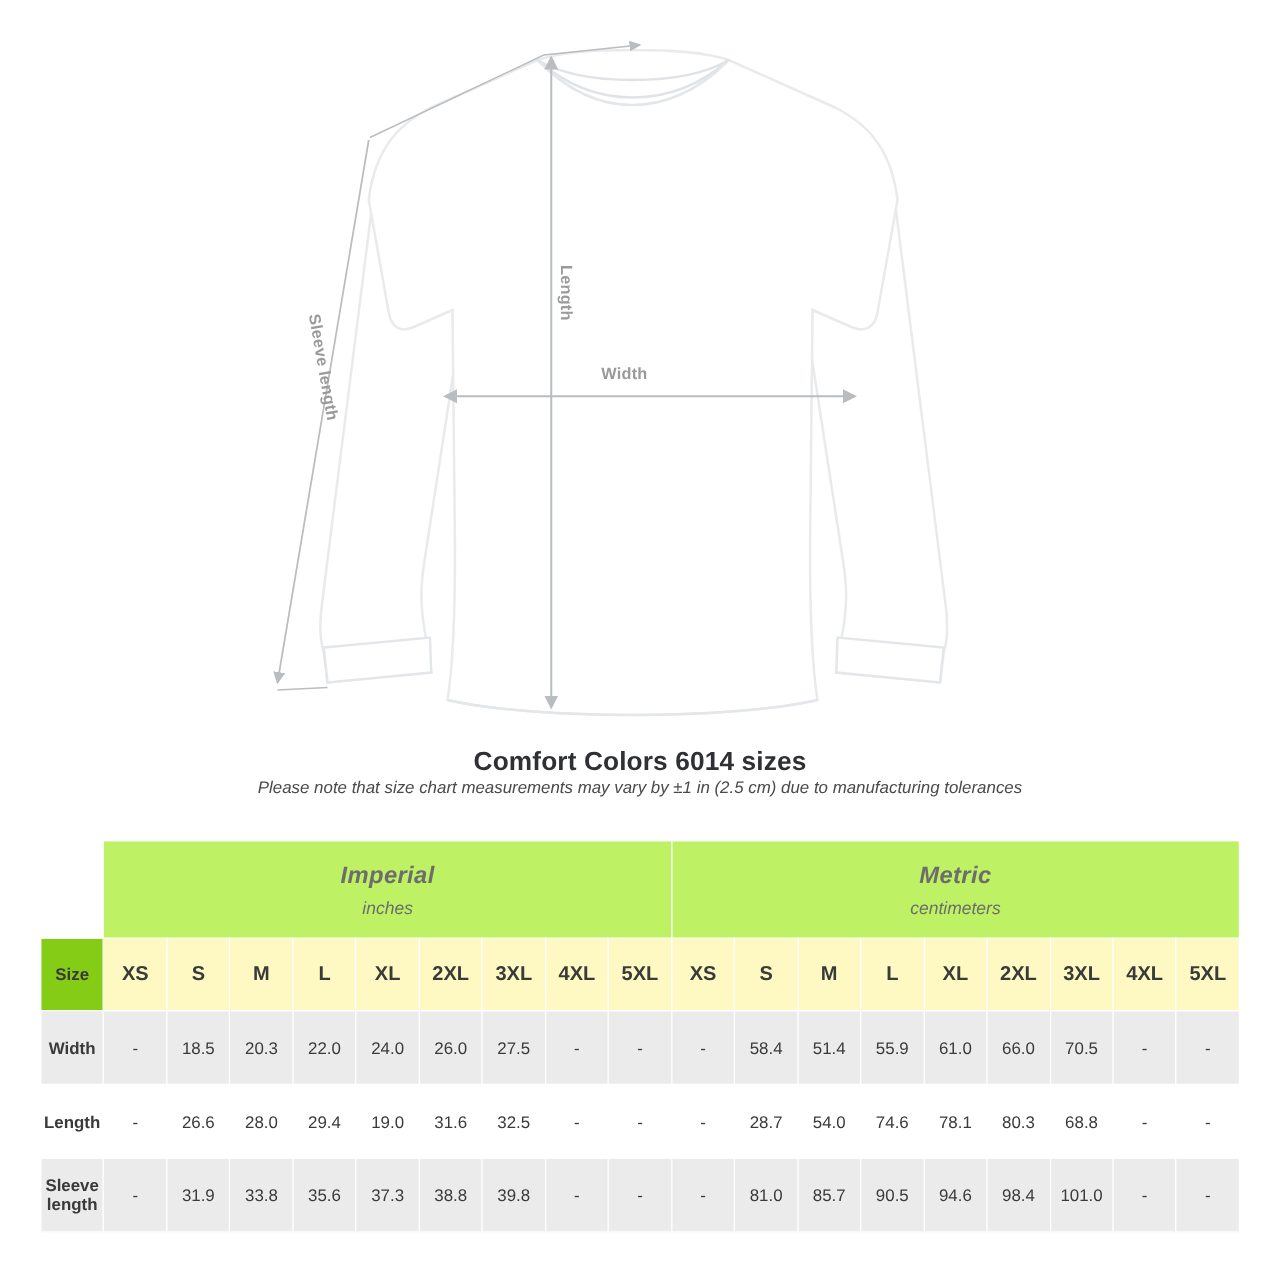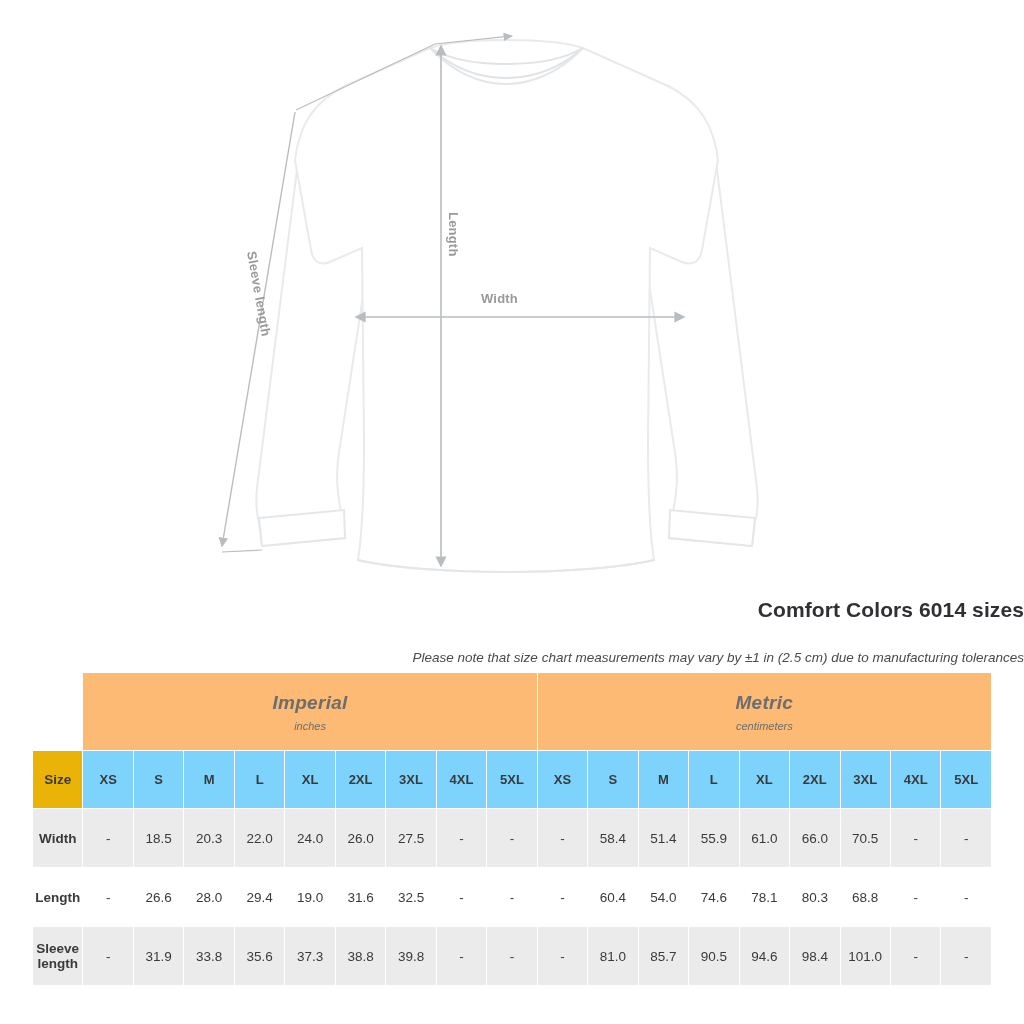--- a/index.html
+++ b/index.html
@@ -35,34 +35,34 @@
     font-weight: bold;
     letter-spacing: 0.2px;
   }
 
   
   #title-block {
     position: absolute;
     left: 0;
     top: 598px;
     width: 1024px;
-    text-align: right;
+    text-align: center;
   }
   #chart-title {
     font-size: 21px;
     font-weight: bold;
     color: #2f3033;
     margin: 0;
     letter-spacing: 0.1px;
   }
   #chart-note {
     font-size: 13.5px;
     font-style: italic;
     color: #4a4a4a;
-    margin-top: 28px;
+    margin-top: 0;
   }
 
   
   #table-wrap {
     position: absolute;
     left: 32px;
     top: 672px;
     width: 960px;
   }
   table {
@@ -71,50 +71,50 @@
     table-layout: fixed;
   }
   td, th {
     border: 1px solid #ffffff;
     padding: 0;
     text-align: center;
     vertical-align: middle;
   }
   .unit-head {
     height: 78px;
-    background: #fdba74;
+    background: #bef264;
     color: #6d6d6d;
   }
   .unit-head .unit-name {
     font-size: 19px;
     font-weight: bold;
     font-style: italic;
     letter-spacing: 0.3px;
     display: block;
   }
   .unit-head .unit-sub {
-    font-size: 11px;
+    font-size: 14px;
     font-style: italic;
     display: block;
     margin-top: 6px;
     color: #6d6d6d;
   }
   .corner-cell {
     background: #ffffff;
     border: 1px solid #ffffff;
   }
   tr.size-row td {
     height: 58px;
-    background: #7dd3fc;
-    font-size: 13px;
+    background: #fef9c3;
+    font-size: 16px;
     color: #3a3a3a;
     font-weight: bold;
   }
   tr.size-row td.rowhead {
-    background: #eab308;
+    background: #84cc16;
     font-weight: bold;
     font-size: 13.5px;
     color: #3a3a3a;
   }
   tr.data-row td {
     height: 59px;
     font-size: 13.5px;
     color: #3a3a3a;
   }
   tr.data-row.odd td { background: #ebebeb; }
@@ -287,21 +287,21 @@
             <td class="val">-</td>
             <td class="val">26.6</td>
             <td class="val">28.0</td>
             <td class="val">29.4</td>
             <td class="val">19.0</td>
             <td class="val">31.6</td>
             <td class="val">32.5</td>
             <td class="val">-</td>
             <td class="val">-</td>
             <td class="val">-</td>
-            <td class="val">60.4</td>
+            <td class="val">28.7</td>
             <td class="val">54.0</td>
             <td class="val">74.6</td>
             <td class="val">78.1</td>
             <td class="val">80.3</td>
             <td class="val">68.8</td>
             <td class="val">-</td>
             <td class="val">-</td>
           </tr>
           <tr class="data-row odd">
             <td class="rowhead">Sleeve length</td>

